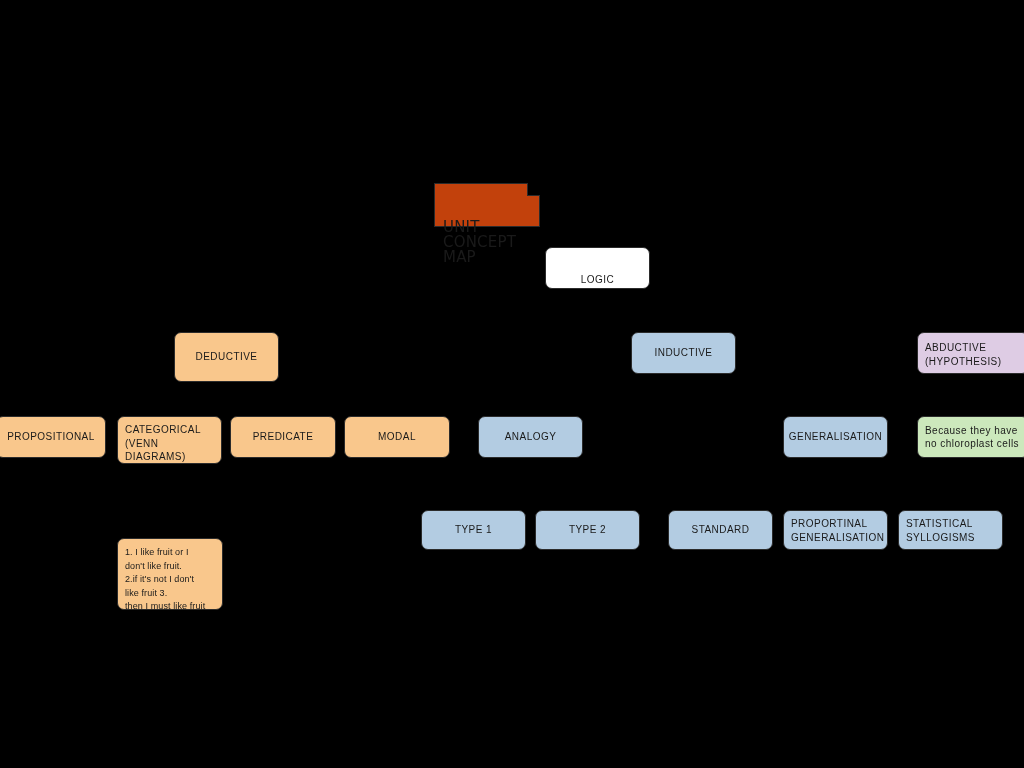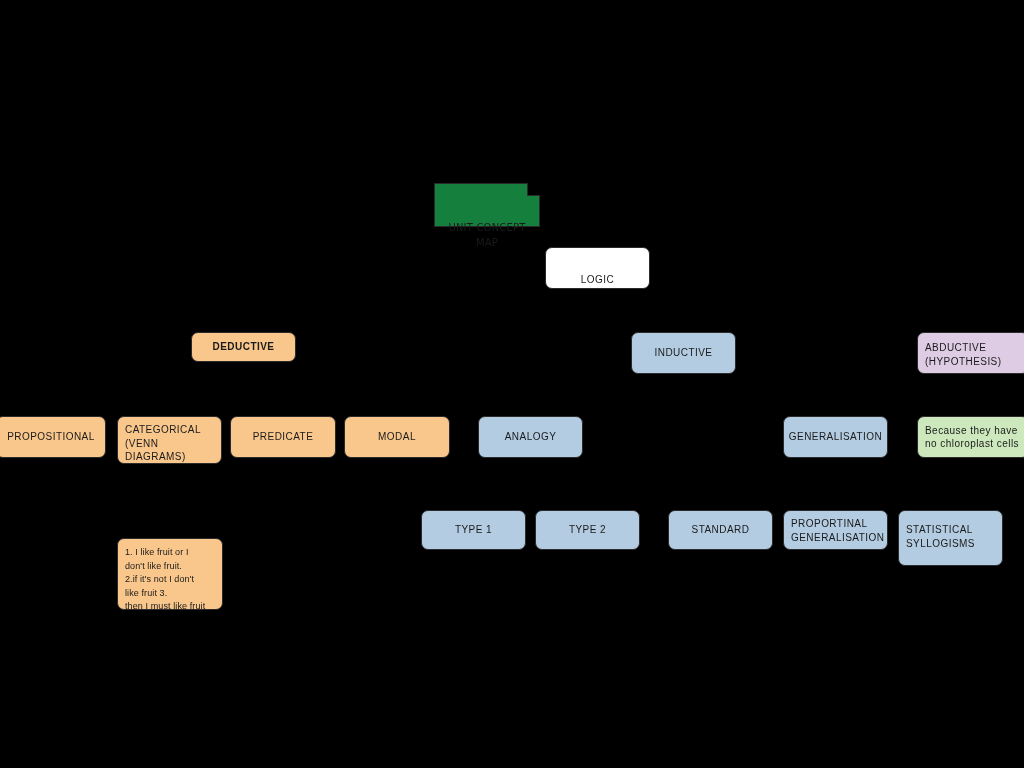--- a/index.html
+++ b/index.html
@@ -61,30 +61,29 @@
   .fill-white  { background: #ffffff; }
   .fill-orange { background: #f9c78c; }
   .fill-blue   { background: #b3cce2; }
   .fill-purple { background: #decce4; }
   .fill-green  { background: #cce8bc; }
 
   
   .sticky {
     position: absolute;
     box-sizing: border-box;
-    background: #15803d;
+    background: #c2410c;
     border: 1px solid #2b2b2b;
     color: #1a1a1a;
     font-family: "DejaVu Sans", sans-serif;
-    font-size: 10px;
+    font-size: 15px;
     line-height: 15px;
     letter-spacing: 0.2px;
     padding: 6px 8px;
     white-space: pre-line;
-    text-align: center;
   }
   .sticky .fold {
     position: absolute;
     top: -1px;
     right: -1px;
     width: 12px;
     height: 12px;
     background: #000000;
     border-left: 1px solid #2b2b2b;
     border-bottom: 1px solid #2b2b2b;
@@ -105,21 +104,21 @@
   <div class="sticky" style="left:434px; top:183px; width:106px; height:44px;">
     <span class="fold"></span>
     <span>UNIT CONCEPT
 MAP</span>
   </div>
 
   <div class="node center fill-white" style="left:545px; top:247px; width:105px; height:42px;align-items:flex-end;">
     <span class="label">LOGIC</span>
   </div>
 
-  <div class="node center fill-orange" style="left:191px; top:332px; width:105px; height:30px;font-weight:bold;">
+  <div class="node center fill-orange" style="left:174px; top:332px; width:105px; height:50px;">
     <span class="label">DEDUCTIVE</span>
   </div>
 
   <div class="node center fill-blue" style="left:631px; top:332px; width:105px; height:42px;">
     <span class="label">INDUCTIVE</span>
   </div>
 
   <div class="node topleft fill-purple" style="left:917px; top:332px; width:112px; height:42px;">
     <span class="label">ABDUCTIVE
 (HYPOTHESIS)</span>
@@ -174,18 +173,18 @@
 
   <div class="node center fill-blue" style="left:668px; top:510px; width:105px; height:40px;">
     <span class="label">STANDARD</span>
   </div>
 
   <div class="node topleft fill-blue" style="left:783px; top:510px; width:105px; height:40px; padding-top:6px;">
     <span class="label">PROPORTINAL
 GENERALISATION</span>
   </div>
 
-  <div class="node topleft fill-blue" style="left:898px; top:510px; width:105px; height:56px; padding-top:12px;">
+  <div class="node topleft fill-blue" style="left:898px; top:510px; width:105px; height:40px; padding-top:6px;">
     <span class="label">STATISTICAL
 SYLLOGISMS</span>
   </div>
 
 </div>
 
 </body></html>

